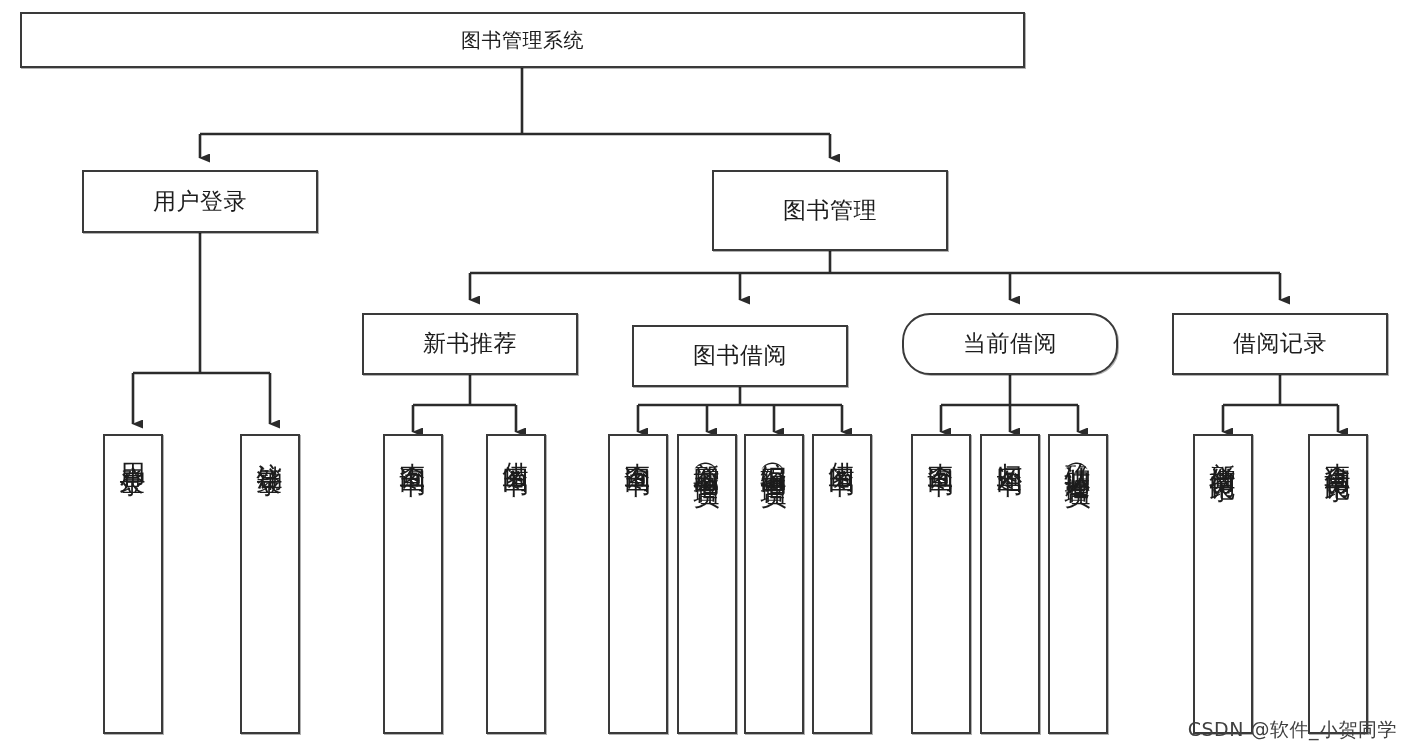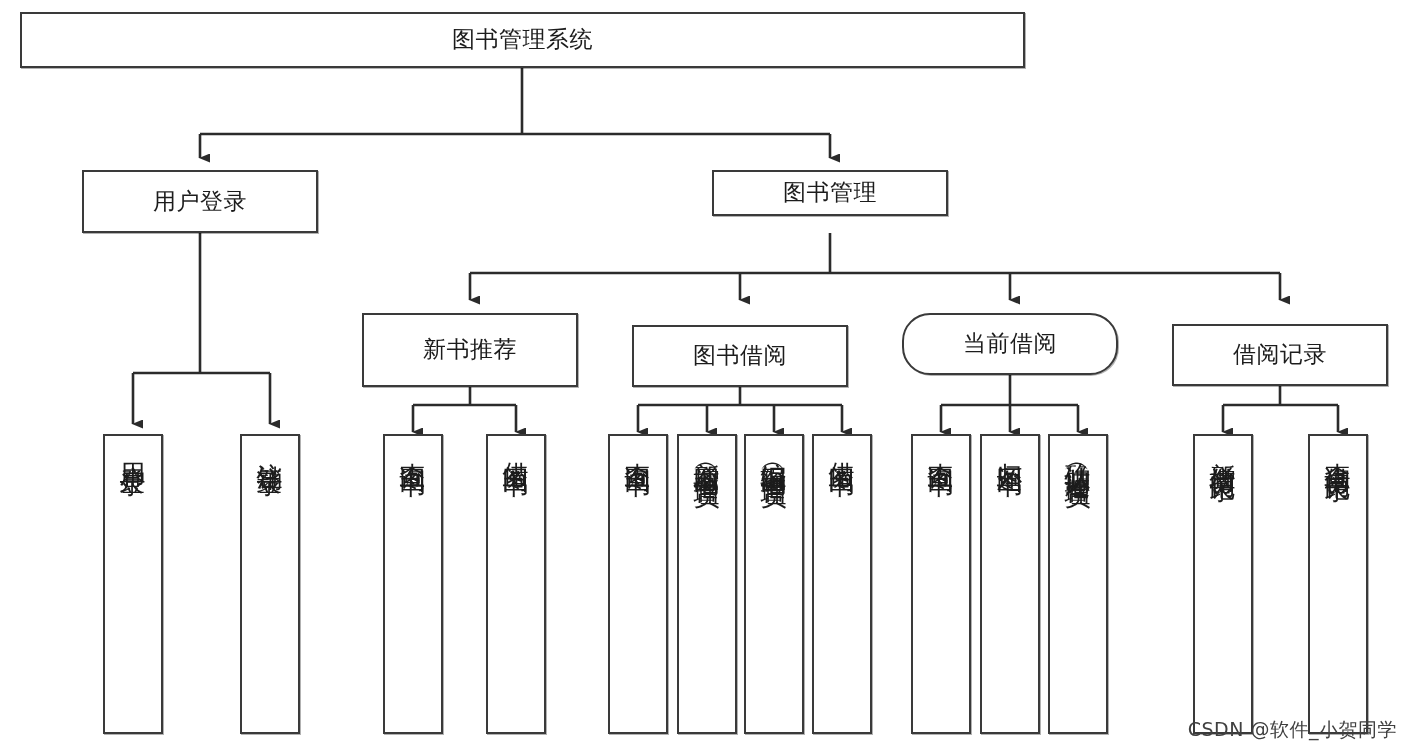--- a/index.html
+++ b/index.html
@@ -41,21 +41,21 @@
     line-height: 1.12;
     text-align: center;
     white-space: nowrap;
   }
   
   .node.horiz .label {
     font-size: 23px;
     letter-spacing: 0.5px;
   }
   #node-root.node.horiz .label {
-    font-size: 23px;
+    font-size: 20px;
   }
   
   .node.vert {
     align-items: flex-start;
     justify-content: center;
     padding-top: 6px;
   }
   .node.vert .label {
     writing-mode: vertical-rl;
     text-orientation: upright;
@@ -131,37 +131,37 @@
   </svg>
 
   <div class="node horiz" id="node-root" style="left:20px; top:12px; width:1005px; height:56px;">
     <span class="label">图书管理系统</span>
   </div>
 
   <div class="node horiz" style="left:82px; top:170px; width:236px; height:63px;">
     <span class="label">用户登录</span>
   </div>
 
-  <div class="node horiz" style="left:712px; top:170px; width:236px; height:46px;justify-content:center;">
+  <div class="node horiz" style="left:712px; top:170px; width:236px; height:81px;justify-content:center;">
     <span class="label">图书管理</span>
   </div>
 
-  <div class="node horiz" style="left:362px; top:313px; width:216px; height:74px;">
+  <div class="node horiz" style="left:362px; top:313px; width:216px; height:62px;">
     <span class="label">新书推荐</span>
   </div>
 
   <div class="node horiz" style="left:632px; top:325px; width:216px; height:62px;">
     <span class="label">图书借阅</span>
   </div>
 
   <div class="node horiz" style="left:902px; top:313px; width:216px; height:62px;border-radius:28px;">
     <span class="label">当前借阅</span>
   </div>
 
-  <div class="node horiz" style="left:1172px; top:313px; width:216px; height:62px;margin-top:11px;">
+  <div class="node horiz" style="left:1172px; top:313px; width:216px; height:62px;">
     <span class="label">借阅记录</span>
   </div>
 
   <div class="node vert" style="left:103px; top:434px; width:60px; height:300px;">
     <span class="label">用户登录</span>
   </div>
 
   <div class="node vert" style="left:240px; top:434px; width:60px; height:300px;">
     <span class="label">注销登录</span>
   </div>

